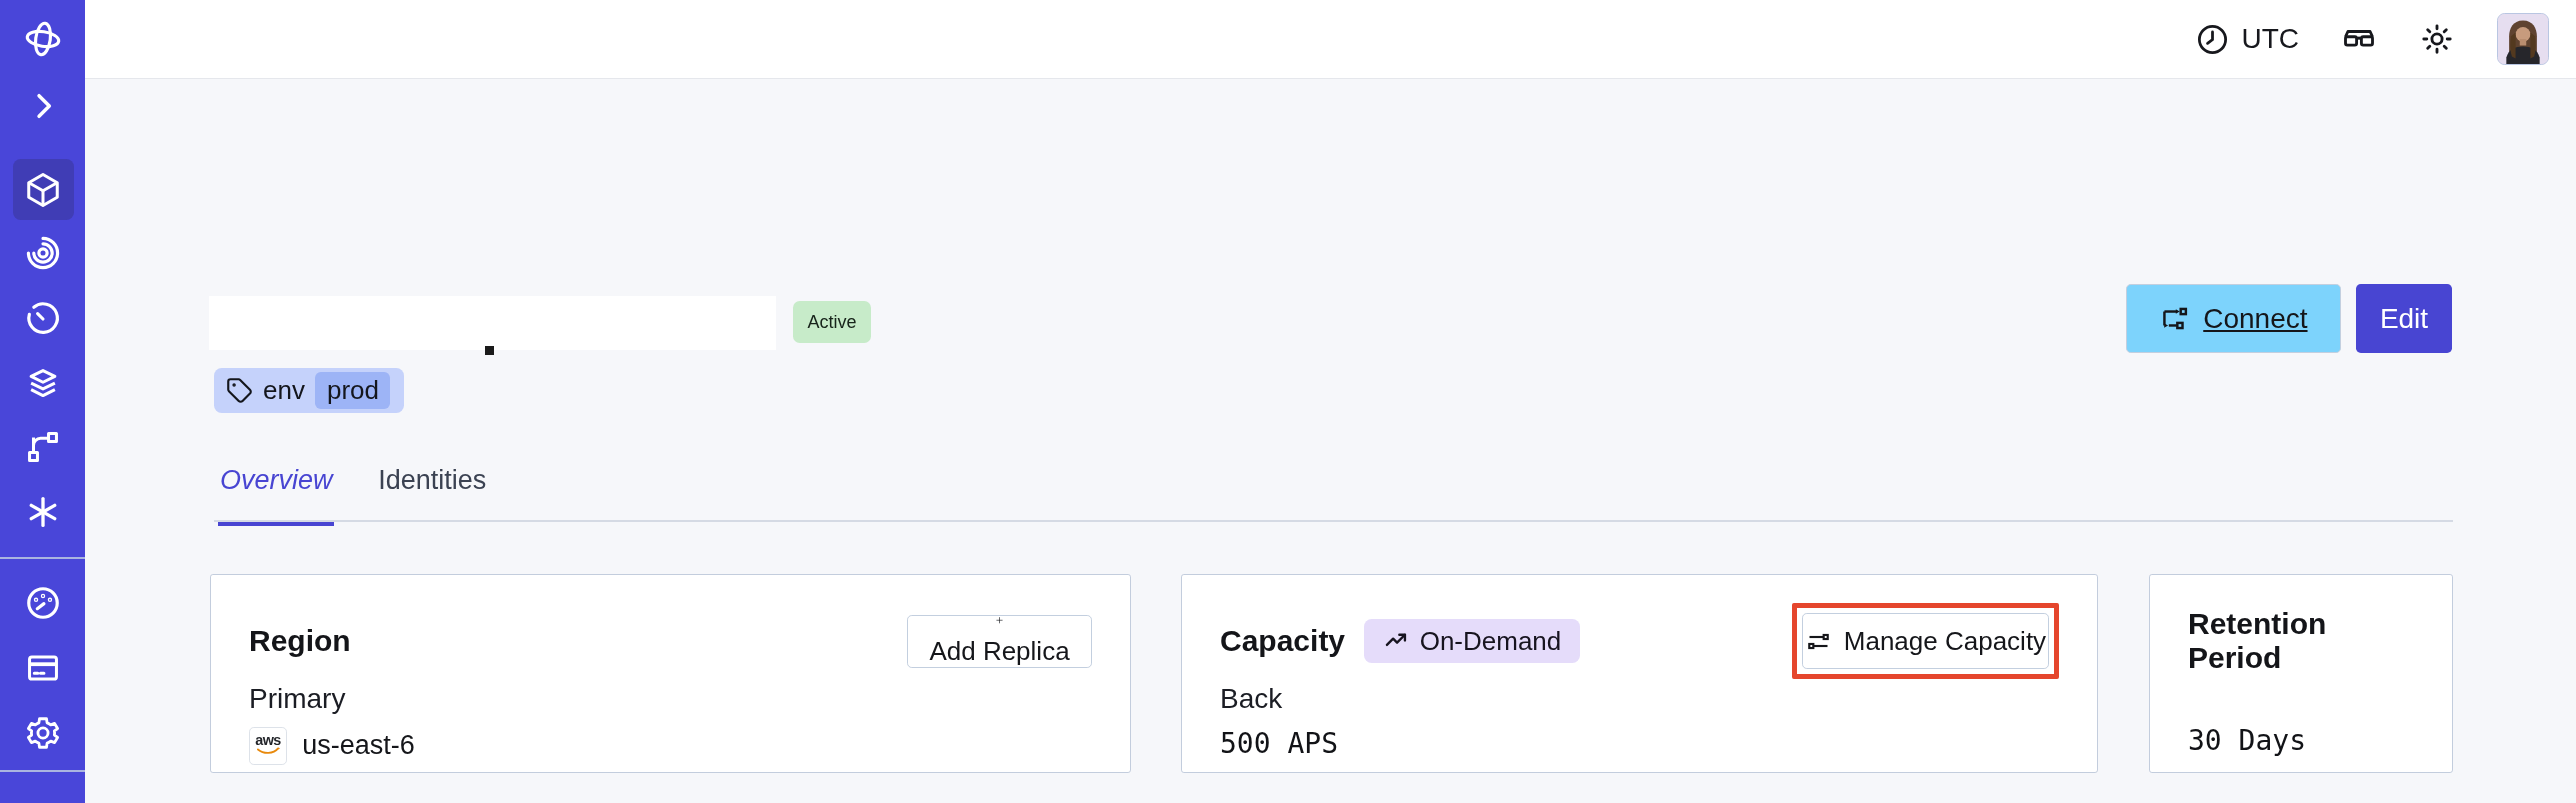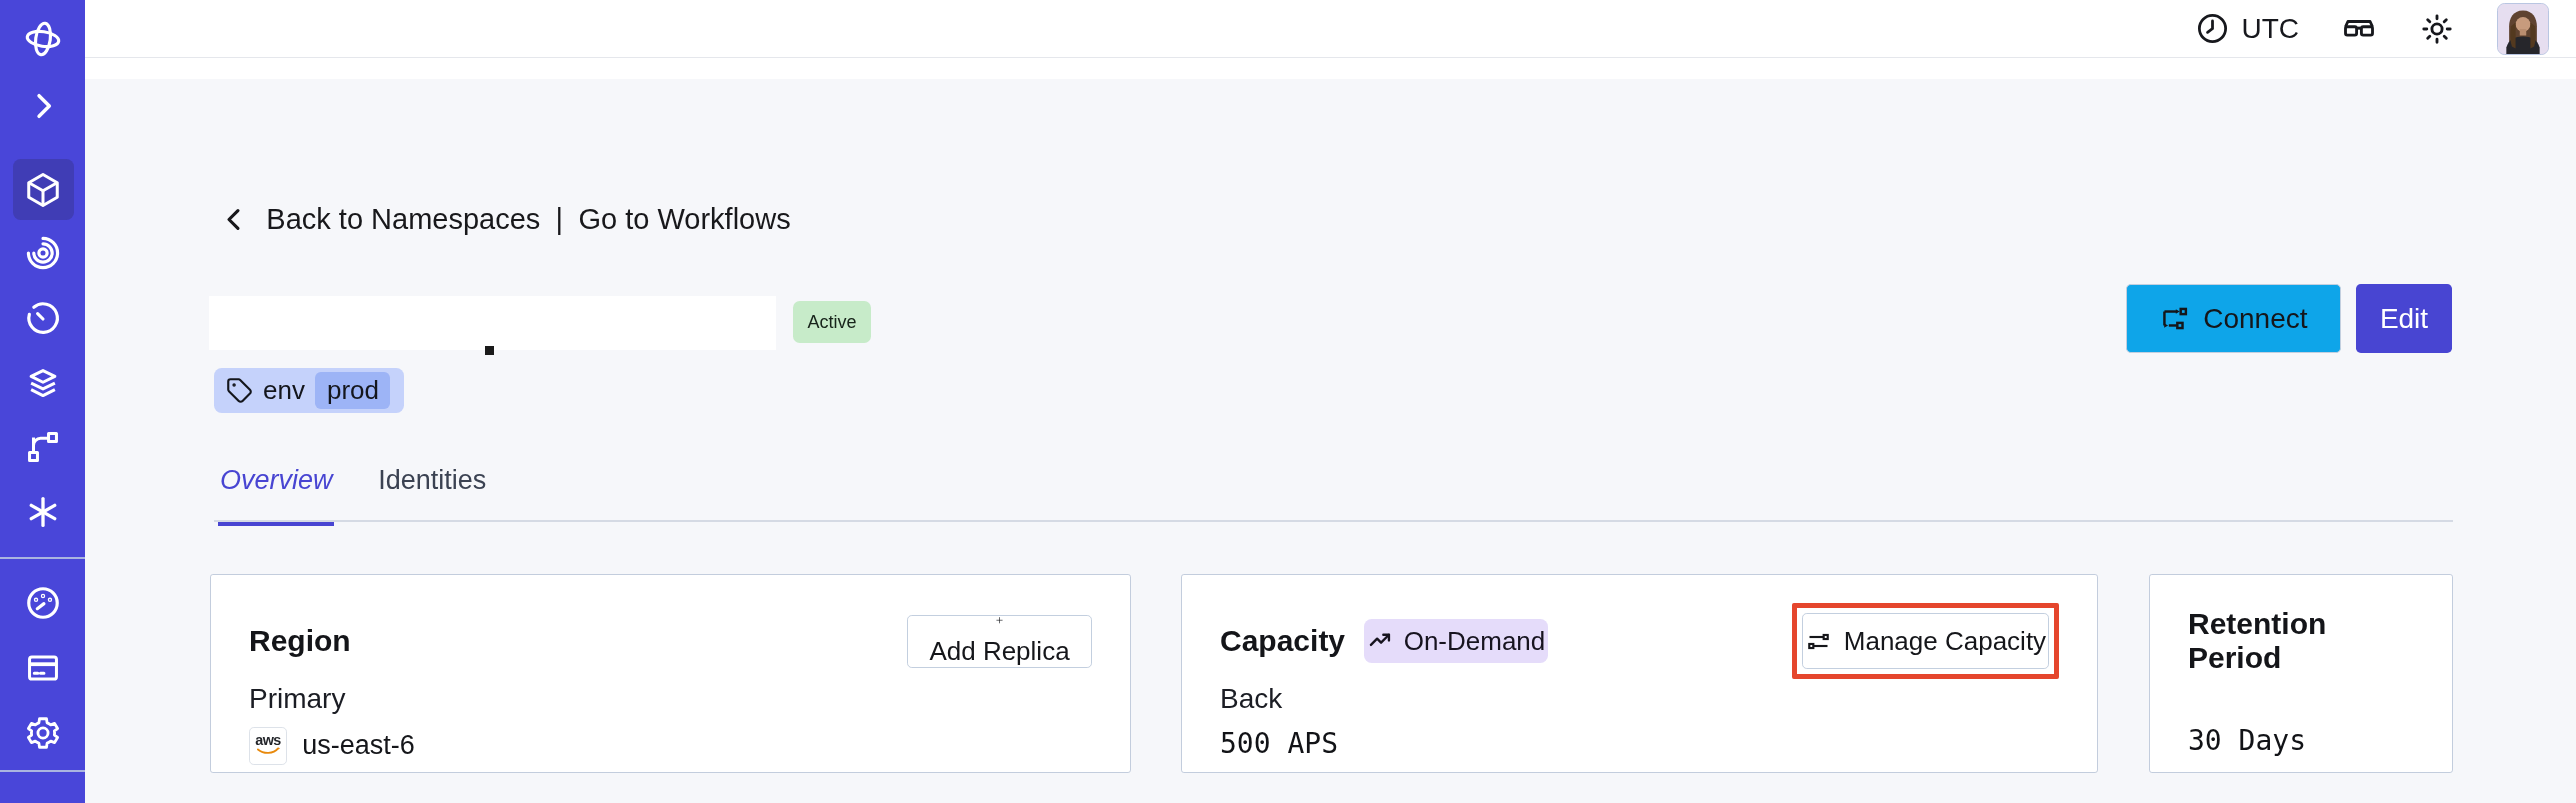--- a/index.html
+++ b/index.html
@@ -12,21 +12,21 @@
     background:var(--sidebar,#4946d9); z-index:5; overflow:hidden; }
   .side-item { position:absolute; left:0; width:85px; height:61px;
     display:flex; align-items:center; justify-content:center; color:#fff; cursor:pointer; }
   .side-item svg { width:38px; height:38px; display:block; }
   .side-active { position:absolute; left:12.5px; width:61px; height:61px;
     background:var(--sidebar-active,#403db5); border-radius:7.7px;
     display:flex; align-items:center; justify-content:center; color:#fff; }
   .side-divider { position:absolute; left:0; width:85px; height:1.9px; background:#aab4e0; }
 
   
-  .topbar { position:absolute; left:85px; top:0; width:2491px; height:58px;
+  .topbar { position:absolute; left:85px; top:0; width:2491px; height:79px;
     background:#ffffff; border-bottom:1.9px solid #e5e7ec; z-index:4;
     display:flex; align-items:center; justify-content:flex-end; padding-right:27px; gap:42px; }
   .tz { display:flex; align-items:center; gap:11.5px; cursor:pointer; color:#17181d; }
   .tz svg { width:35px; height:35px; }
   .tz-label { font-size:28px; }
   .topbar .tool-icon { width:36px; height:36px; color:#17181d; cursor:pointer; }
   .avatar { width:52px; height:52px; border-radius:7.7px; border:1.9px solid #b9c6e2;
     overflow:hidden; cursor:pointer; background:#e7def0; }
   .avatar svg { width:100%; height:100%; display:block; }
 
@@ -50,22 +50,22 @@
 
   .tag-pill { position:absolute; left:129px; top:289px; height:45px;
     display:flex; align-items:center; gap:10.5px; padding:0 13.4px 0 11.5px;
     background:var(--tag-bg,#c5d2fb); border-radius:7.7px; font-size:26px; color:#14161c; }
   .tag-pill svg { width:27px; height:27px; }
   .tag-chip { background:var(--tag-chip-bg,#9db4f6); border-radius:5.8px; padding:2.9px 11.5px; }
 
   .top-actions { position:absolute; right:124px; top:205px; display:flex; gap:15.3px; }
   .btn { display:flex; align-items:center; justify-content:center; gap:13.4px;
     border-radius:4.8px; cursor:pointer; font-size:28px; white-space:nowrap; }
-  .btn-connect { width:215px; height:69px; background:#0ea5e9; border:1.9px solid #c3cfdf;
-    color:#15161a; }
+  .btn-connect { width:215px; height:69px; background:#7dd3fc; border:1.9px solid #c3cfdf;
+    color:#15161a;text-decoration:underline; }
   .btn-connect svg { width:31px; height:31px; }
   .btn-edit { width:96px; height:69px; background:var(--accent,#4845d2);
     color:#fff; border:none; }
 
   .tabs { position:absolute; left:133px; top:386px; display:flex; gap:42px; }
   .tab { font-size:27px; padding:0 1.9px 25px 1.9px; cursor:pointer; color:#3b4252;
     border-bottom:5.8px solid transparent; }
   .tab.active { color:var(--accent,#4845d2); border-bottom-color:var(--accent,#4845d2);font-style:italic; }
   .tabs-rule { position:absolute; left:129px; right:123px; top:441px; height:1.9px;
     background:#d5dae4; }
@@ -73,21 +73,21 @@
   
   .card { position:absolute; top:495px; height:199px; background:#fff;
     border:1.9px solid var(--card-border,#c3cddd); border-radius:2.9px;
     padding:25px 38px 0 38px; }
   .card-region    { left:125px;  width:921px; }
   .card-capacity  { left:1096px; width:917px; }
   .card-retention { left:2064px; width:304px; }
   .card-head { display:flex; align-items:center; justify-content:space-between; height:82px; }
   .card-title-wrap { display:flex; align-items:center; gap:19px; }
   .card-title { font-size:30px; font-weight:600; color:#141519; }
-  .chip-lav { display:flex; align-items:center; gap:9.6px; height:44px; padding:0 3px;
+  .chip-lav { display:flex; align-items:center; gap:9.6px; height:44px; padding:0 19px;
     background:var(--ondemand-bg,#e5dcfa); border-radius:7.7px; font-size:26px; color:#17141f; }
   .chip-lav svg { width:27px; height:27px; }
   .btn-small { display:flex; align-items:center; justify-content:center; gap:11.5px;
     background:#fff; border:1.9px solid #c3cfdf; border-radius:4.8px; cursor:pointer;
     font-size:26px; color:#15161a; }
   .btn-add-replica { width:185px; height:53px;flex-direction:column; }
   .btn-add-replica svg { width:25px; height:25px; }
   .btn-manage { width:247px; height:56px; }
   .btn-manage svg { width:27px; height:27px; }
   .annotation-box { border:5.8px solid var(--annotation,#e5462d); border-radius:1.9px;
@@ -221,28 +221,20 @@
         <circle cx="27" cy="22" r="8" fill="#c79b7d"></circle>
         <rect x="23.5" y="27" width="7" height="7" fill="#b98d6f"></rect>
         <path d="M9 47c2.5-9 9.5-12 18-12s15.5 3 18 12v7H9z" fill="#26262b"></path>
         <path d="M14 24c-1 8-1 16 1 22l4 2V20zM40 24c1 8 1 16-1 22l-4 2V20z" fill="#53391f"></path>
       </svg>
     </div>
   </header>
 
   <main class="main">
 
-    <div class="breadcrumb">
-      <svg viewBox="0 0 24 24" fill="none" stroke="#18181b" stroke-width="2.3" stroke-linecap="round" stroke-linejoin="round">
-        <polyline points="14.5,5.5 8,12 14.5,18.5"></polyline>
-      </svg>
-      <span class="crumb-link">Back to Namespaces</span>
-      <span>|</span>
-      <span class="crumb-link">Go to Workflows</span>
-    </div>
 
     <div class="title-redaction"></div>
     <div class="redaction-artifact"></div>
 
     <div class="status-badge">Active</div>
 
     <div class="tag-pill">
       <svg viewBox="0 0 24 24" fill="none" stroke="#14161c" stroke-width="1.9" stroke-linejoin="round">
         <path d="M12.6 2.6A2 2 0 0 0 11.2 2H4a2 2 0 0 0-2 2v7.2a2 2 0 0 0 .6 1.4l8.7 8.7a2.4 2.4 0 0 0 3.4 0l6.6-6.6a2.4 2.4 0 0 0 0-3.4z"></path>
         <circle cx="7.2" cy="7.2" r="0.6" fill="#14161c"></circle>

